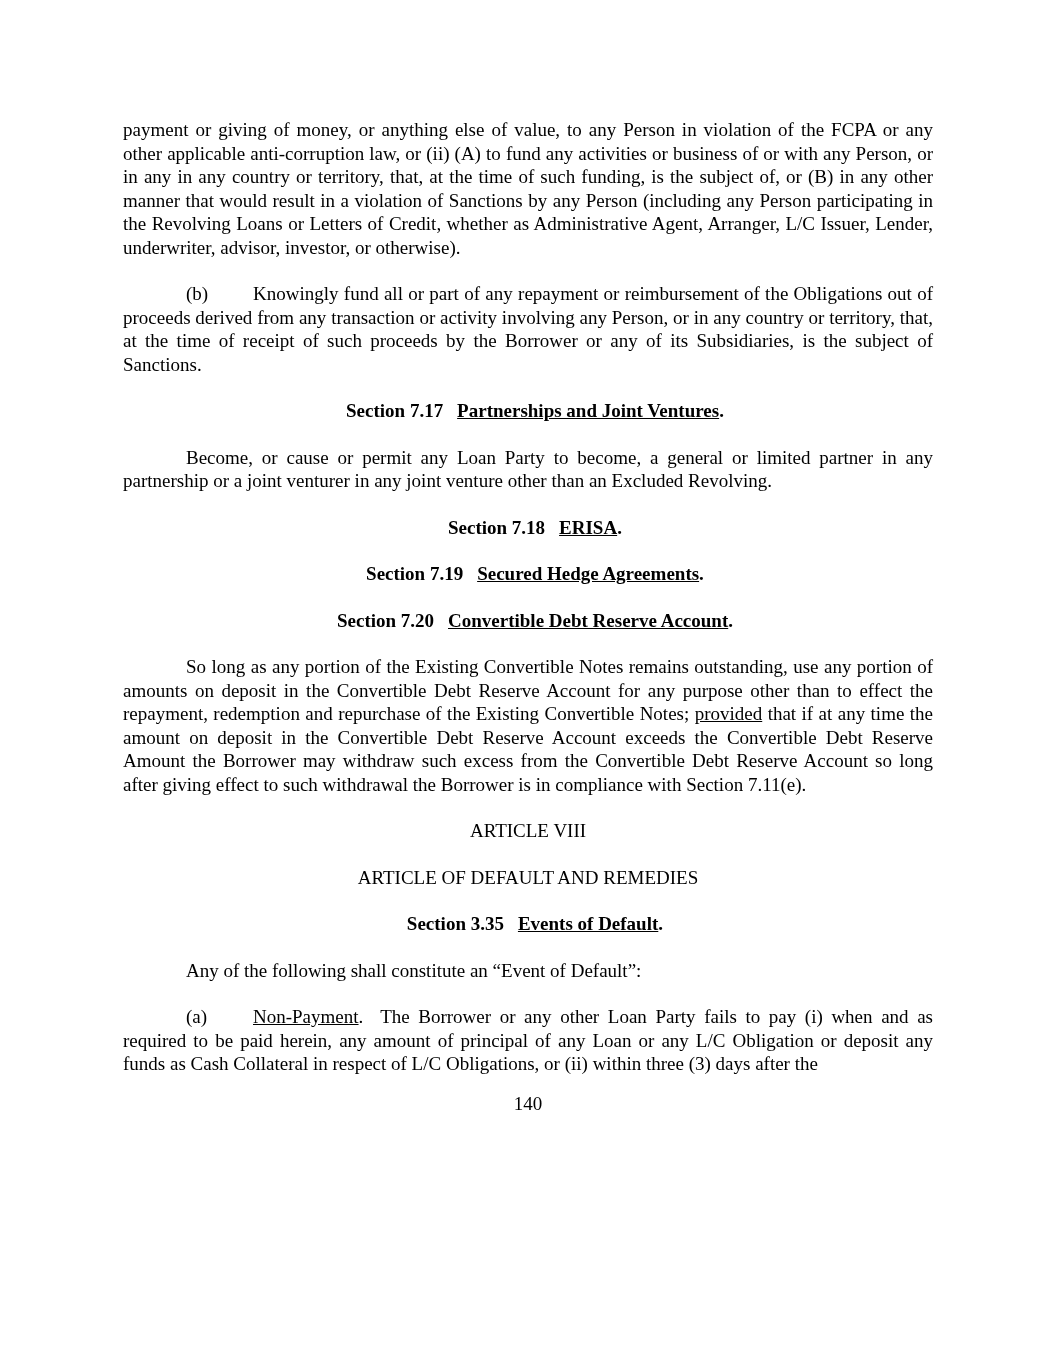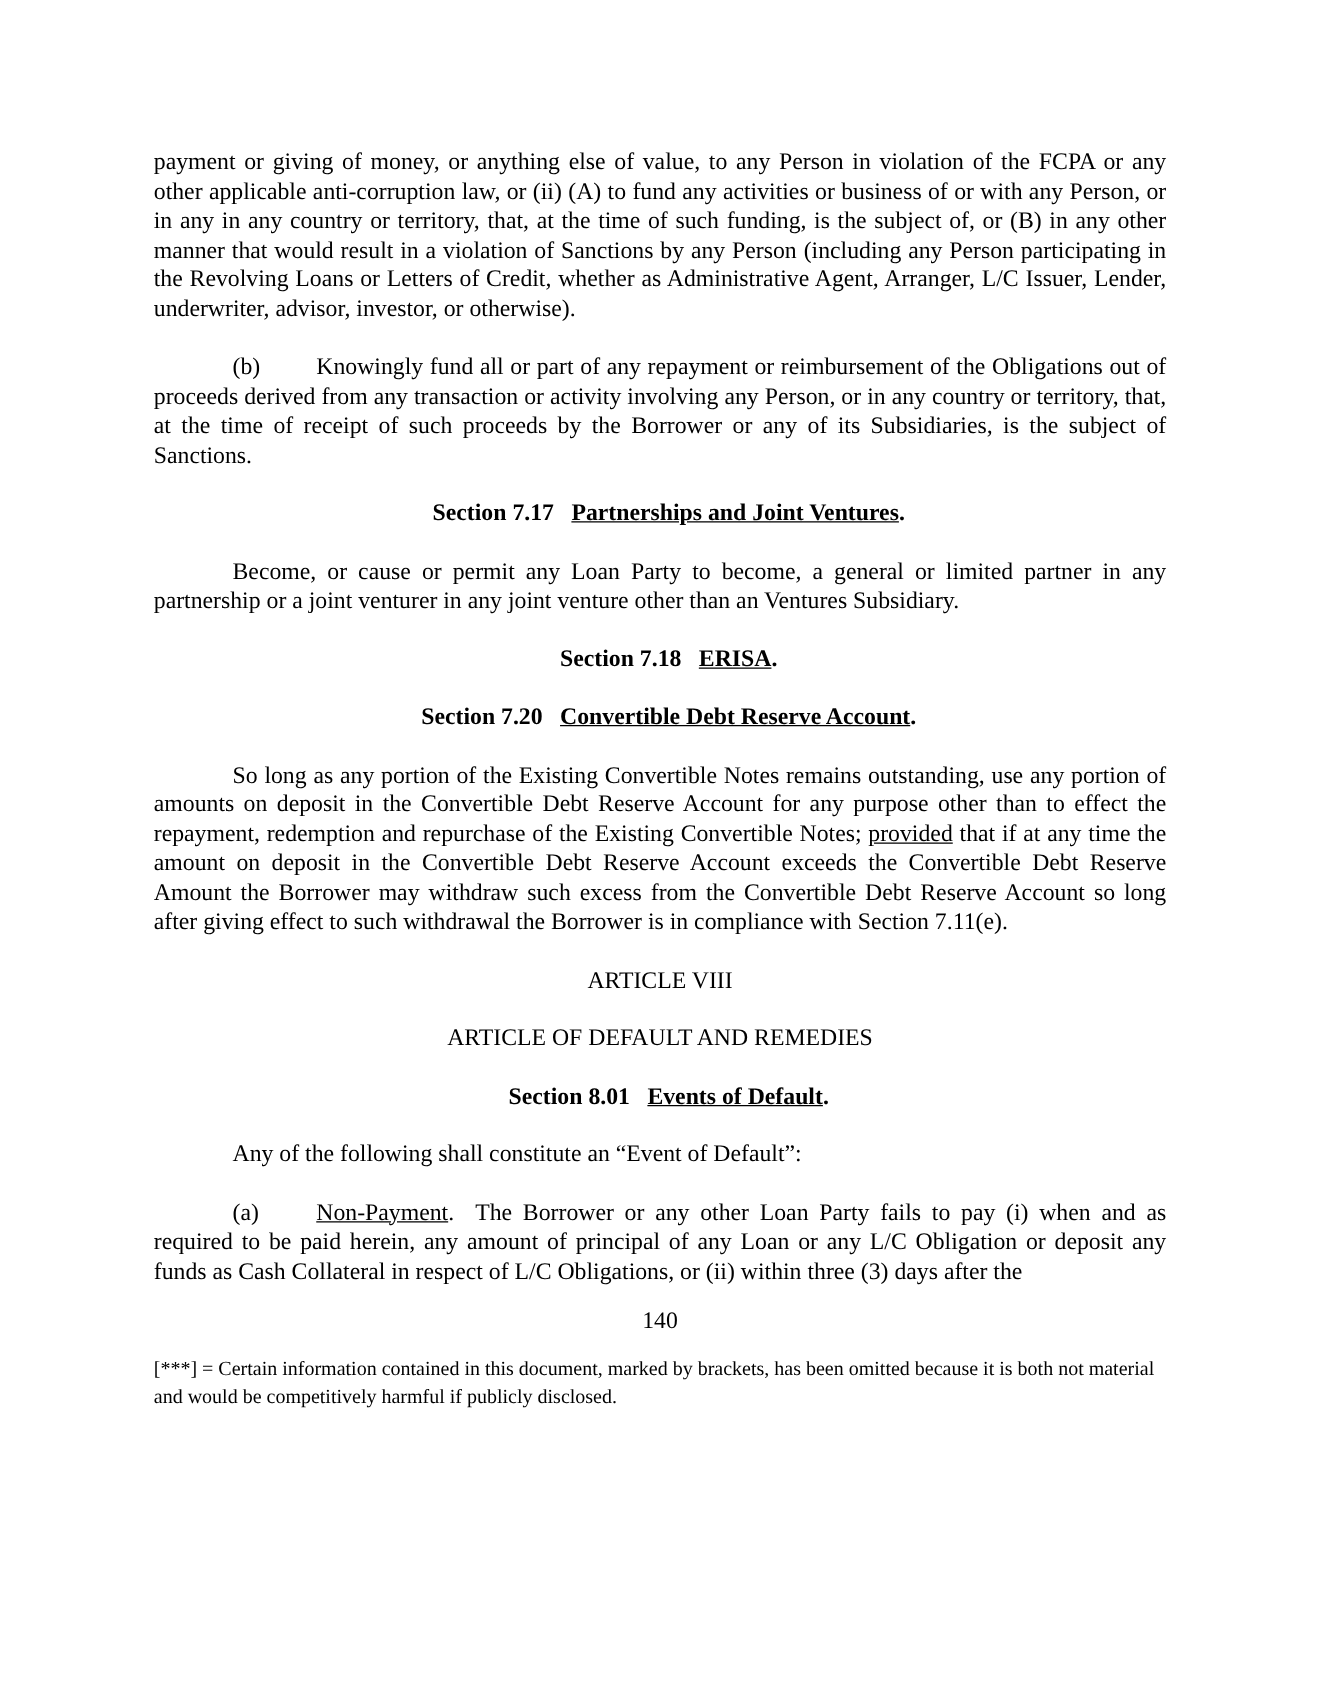--- a/index.html
+++ b/index.html
@@ -77,39 +77,39 @@
 
 <div class="page">
   <div class="content">
 
     <p class="para">payment or giving of money, or anything else of value, to any Person in violation of the FCPA or any other applicable anti-corruption law, or (ii) (A) to fund any activities or business of or with any Person, or in any in any country or territory, that, at the time of such funding, is the subject of, or (B) in any other manner that would result in a violation of Sanctions by any Person (including any Person participating in the Revolving Loans or Letters of Credit, whether as Administrative Agent, Arranger, L/C Issuer, Lender, underwriter, advisor, investor, or otherwise).</p>
 
     <p class="para first-indent"><span class="marker">(b)</span><span>Knowingly fund all or part of any repayment or reimbursement of the Obligations out of proceeds derived from any transaction or activity involving any Person, or in any country or territory, that, at the time of receipt of such proceeds by the Borrower or any of its Subsidiaries, is the subject of Sanctions.</span></p>
 
     <div class="section-heading"><span class="sec-label">Section 7.17</span><span class="sec-title">Partnerships and Joint Ventures</span><span>.</span></div>
 
-    <p class="para first-indent">Become, or cause or permit any Loan Party to become, a general or limited partner in any partnership or a joint venturer in any joint venture other than an Ventures Subsidiary.</p>
+    <p class="para first-indent">Become, or cause or permit any Loan Party to become, a general or limited partner in any partnership or a joint venturer in any joint venture other than an Excluded Revolving.</p>
 
     <div class="section-heading"><span class="sec-label">Section 7.18</span><span class="sec-title">ERISA</span><span>.</span></div>
 
 
+    <div class="section-heading"><span class="sec-label">Section 7.19</span><span class="sec-title">Secured Hedge Agreements</span><span>.</span></div>
 
 
     <div class="section-heading"><span class="sec-label">Section 7.20</span><span class="sec-title">Convertible Debt Reserve Account</span><span>.</span></div>
 
     <p class="para first-indent"><span>So long as any portion of the Existing Convertible Notes remains outstanding, use any portion of amounts on deposit in the Convertible Debt Reserve Account for any purpose other than to effect the repayment, redemption and repurchase of the Existing Convertible Notes; </span><span class="underlined">provided</span><span> that if at any time the amount on deposit in the Convertible Debt Reserve Account exceeds the Convertible Debt Reserve Amount the Borrower may withdraw such excess from the Convertible Debt Reserve Account so long after giving effect to such withdrawal the Borrower is in compliance with Section 7.11(e).</span></p>
 
     <div class="centered-heading">ARTICLE VIII</div>
 
     <div class="centered-heading">ARTICLE OF DEFAULT AND REMEDIES</div>
 
-    <div class="section-heading"><span class="sec-label">Section 8.01</span><span class="sec-title">Events of Default</span><span>.</span></div>
+    <div class="section-heading"><span class="sec-label">Section 3.35</span><span class="sec-title">Events of Default</span><span>.</span></div>
 
     <p class="para first-indent">Any of the following shall constitute an “Event of Default”:</p>
 
     <p class="para first-indent no-gap"><span class="marker">(a)</span><span class="underlined">Non-Payment</span><span>.&nbsp; The Borrower or any other Loan Party fails to pay (i) when and as required to be paid herein, any amount of principal of any Loan or any L/C Obligation or deposit any funds as Cash Collateral in respect of L/C Obligations, or (ii) within three (3) days after the</span></p>
 
     <div class="page-number">140</div>
 
-    <p class="footnote">[***] = Certain information contained in this document, marked by brackets, has been omitted because it is both not material and would be competitively harmful if publicly disclosed.</p>
 
   </div>
 </div>
 
 </body></html>

